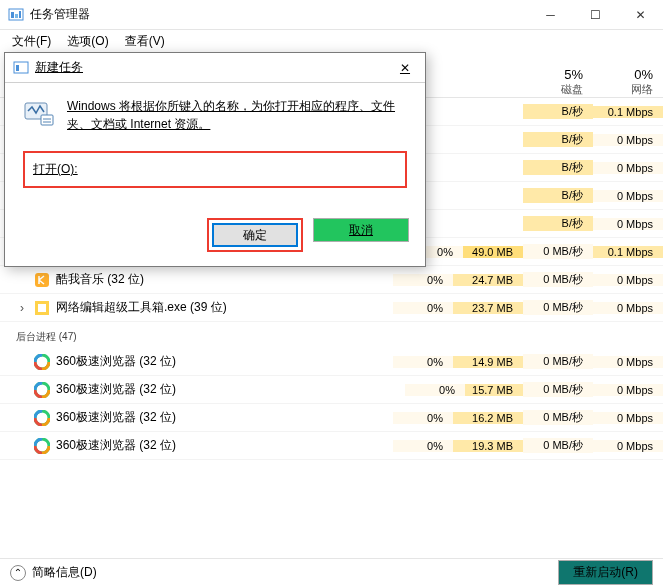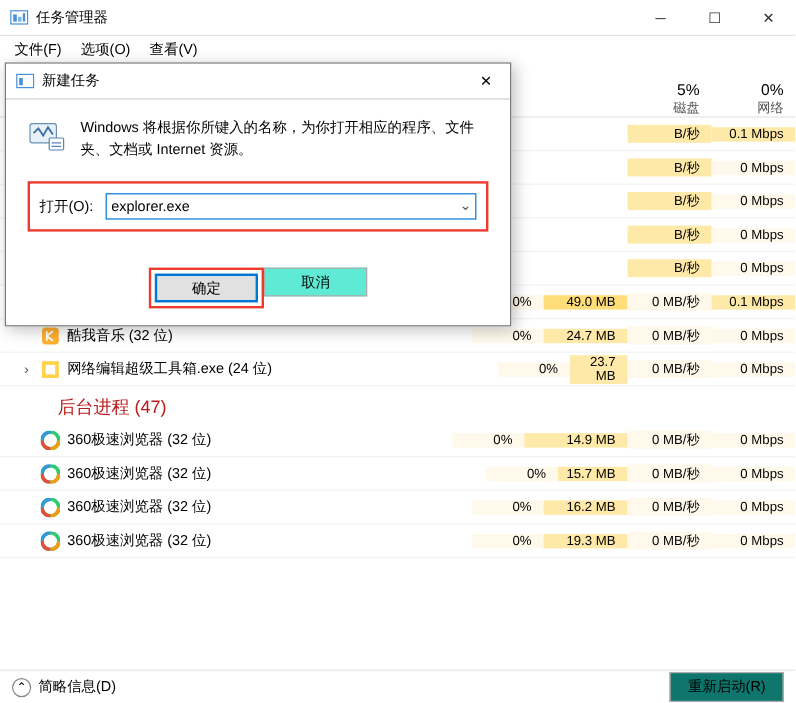--- a/index.html
+++ b/index.html
@@ -21,42 +21,42 @@
 .ch-lbl { font-size: 11px; color: #555; }
 
 .row { display: flex; height: 28px; align-items: center; border-bottom: 1px solid #f3f3f3; }
 .row .c-name { flex: 1; display: flex; align-items: center; gap: 6px; padding-left: 16px; }
 .row .c-name .exp { width: 12px; color: #555; text-align: center; }
 .row .c-name .ico { width: 16px; height: 16px; display: inline-flex; align-items: center; justify-content: center; }
 .row .cell { width: 70px; text-align: right; padding-right: 10px; font-size: 11px; }
 .tint-none { background: #fff9ec; }
 .tint-light { background: #ffe9a8; }
 .tint-med { background: #ffde7a; }
-.grp-header { padding: 8px 16px 4px; color: #b91c1c; font-size: 15px; margin-left: 32px; }
+.grp-header { padding: 8px 16px 4px; color: #404040; font-size: 10px; }
 
 .statusbar { position: absolute; bottom: 0; left: 0; right: 0; height: 28px; border-top: 1px solid #e5e5e5; display: flex; align-items: center; padding: 0 10px; gap: 6px; background: #fff; }
 .statusbar .sp { flex: 1; }
 .btn-restart { border: 1px solid #adadad; background: #0f766e; padding: 3px 14px; }
 
-.dialog { position: absolute; left: 4px; top: 52px; width: 422px; background: #fff; border: 1px solid #7a7a7a; box-shadow: 3px 3px 12px rgba(0,0,0,0.25); }
+.dialog { position: absolute; left: 4px; top: 52px; width: 422px; background: #fff; border: 1px solid #7a7a7a; box-shadow: 3px 3px 12px rgba(0,0,0,0.25); text-decoration: underline; }
 .dlg-titlebar { height: 30px; display: flex; align-items: center; padding: 0 0 0 8px; border-bottom: 1px solid #d0d0d0; }
 .dlg-titlebar-icon { width: 16px; height: 16px; margin-right: 6px; }
 .dlg-close { width: 40px; height: 30px; display: flex; align-items: center; justify-content: center; }
 .dlg-body { padding: 14px 18px; }
 .dlg-msg { display: flex; gap: 12px; margin-bottom: 18px; }
 .dlg-run-icon { width: 32px; height: 32px; flex-shrink: 0; }
 .dlg-input-row { display: flex; align-items: center; gap: 10px; border: 2px solid #ed3b2f; padding: 8px; margin-bottom: 2px; }
 .dlg-open-label { white-space: nowrap; }
 .dlg-combo { flex: 1; position: relative; }
 .dlg-combo input { width: 100%; height: 22px; border: 1px solid #0078d7; padding: 0 22px 0 4px; font-size: 12px; outline: none; }
 .dlg-combo .chev { position: absolute; right: 4px; top: 3px; pointer-events: none; color: #555; }
 .dlg-chk-row { border: 2px solid #ed3b2f; border-top: none; padding: 4px 8px 8px 48px; display: flex; align-items: center; gap: 4px; margin-top: -2px; }
 .dlg-chk-row input { width: 13px; height: 13px; }
-.dlg-buttons { display: flex; justify-content: center; padding: 14px 16px; }
-.dlg-btn { width: 86px; height: 24px; border: 1px solid #adadad; background: #5eead4; }
+.dlg-buttons { display: flex; gap: 10px; justify-content: flex-end; padding: 14px 16px; }
+.dlg-btn { width: 96px; height: 24px; border: 1px solid #adadad; background: #22c55e; }
 .dlg-btn.primary-wrap { border: 2px solid #ed3b2f; padding: 3px; width: auto; height: auto; background: none; }
 .dlg-btn.primary { border: 2px solid #0078d7; background: #e1e1e1; width: 86px; height: 24px; }
 @keyframes blink { 50% { opacity:0; } }
 </style>
 </head>
 <body>
 
 <div class="titlebar">
   <span class="titlebar-icon">
     <svg viewBox="0 0 16 16">
@@ -151,21 +151,21 @@
           <span class="exp">›</span>
           <span class="ico">
             <svg viewBox="0 0 16 16">
               <circle cx="8" cy="8" r="7" fill="#2e9cff"></circle>
               <path d="M5 6 l6 2 -3 3 z" fill="#fff"></path>
             </svg>
           </span>
           <span>钉钉 (32 位)</span>
         </div>
         <div class="cell tint-none" style="width:60px">0%</div>
-        <div class="cell tint-med" style="width:70px">49.0 MB</div>
+        <div class="cell tint-med" style="width:60px">49.0 MB</div>
         <div class="cell tint-none">0 MB/秒</div>
         <div class="cell tint-light">0.1 Mbps</div>
       </div>
       <div class="row">
         <div class="c-name">
           <span class="exp"></span>
           <span class="ico">
             <svg viewBox="0 0 16 16">
               <rect x="1" y="1" width="14" height="14" rx="3" fill="#ffb02e"></rect>
               <path d="M5 4 v8 M5 8 l5 -4 M5 8 l5 4" stroke="#fff" stroke-width="1.5" fill="none"></path>
@@ -180,45 +180,45 @@
       </div>
       <div class="row">
         <div class="c-name">
           <span class="exp">›</span>
           <span class="ico">
             <svg viewBox="0 0 16 16">
               <rect x="1" y="1" width="14" height="14" fill="#ffd24a"></rect>
               <rect x="4" y="4" width="8" height="8" fill="#fff"></rect>
             </svg>
           </span>
-          <span>网络编辑超级工具箱.exe (24 位)</span>
-        </div>
-        <div class="cell tint-none" style="width:60px">0%</div>
-        <div class="cell tint-light" style="width:48px">23.7 MB</div>
+          <span>网络编辑超级工具箱.exe (39 位)</span>
+        </div>
+        <div class="cell tint-none" style="width:60px">0%</div>
+        <div class="cell tint-light" style="width:70px">23.7 MB</div>
         <div class="cell tint-none">0 MB/秒</div>
         <div class="cell tint-none">0 Mbps</div>
       </div>
     </div>
   <div class="grp-header">后台进程 (47)</div>
   <div id="bg-rows-container">
       <div class="row">
         <div class="c-name">
           <span class="exp"></span>
           <span class="ico">
             <svg viewBox="0 0 16 16">
               <circle cx="8" cy="8" r="7" fill="none" stroke="#2ecc71" stroke-width="3"></circle>
               <circle cx="8" cy="8" r="7" fill="none" stroke="#f39c12" stroke-width="3" stroke-dasharray="11 33"></circle>
               <circle cx="8" cy="8" r="7" fill="none" stroke="#e74c3c" stroke-width="3" stroke-dasharray="11 33" stroke-dashoffset="-11"></circle>
               <circle cx="8" cy="8" r="7" fill="none" stroke="#3498db" stroke-width="3" stroke-dasharray="11 33" stroke-dashoffset="-22"></circle>
             </svg>
           </span>
           <span>360极速浏览器 (32 位)</span>
         </div>
         <div class="cell tint-none" style="width:60px">0%</div>
-        <div class="cell tint-light" style="width:86px">14.9 MB</div>
+        <div class="cell tint-light" style="width:70px">14.9 MB</div>
         <div class="cell tint-none">0 MB/秒</div>
         <div class="cell tint-none">0 Mbps</div>
       </div>
       <div class="row">
         <div class="c-name">
           <span class="exp"></span>
           <span class="ico">
             <svg viewBox="0 0 16 16">
               <circle cx="8" cy="8" r="7" fill="none" stroke="#2ecc71" stroke-width="3"></circle>
               <circle cx="8" cy="8" r="7" fill="none" stroke="#f39c12" stroke-width="3" stroke-dasharray="11 33"></circle>
@@ -298,24 +298,20 @@
             <rect x="2" y="6" width="22" height="16" rx="2" fill="#e8f0f8" stroke="#6a8fb5"></rect>
             <polyline points="5,14 9,10 13,16 17,9 21,15" fill="none" stroke="#3a6fa5" stroke-width="1.5"></polyline>
             <rect x="18" y="18" width="12" height="10" rx="1" fill="#fff" stroke="#5585b5"></rect>
             <path d="M20 22 h8 M20 25 h8" stroke="#5585b5"></path>
           </svg>
       </span>
       <span style="line-height:1.5">Windows 将根据你所键入的名称，为你打开相应的程序、文件夹、文档或 Internet 资源。</span>
     </div>
     <div class="dlg-input-row">
       <span class="dlg-open-label">打开(O):</span>
-      <div class="dlg-combo">
-        <input type="text" value="explorer.exe" style="">
-        <span class="chev">⌄</span>
-      </div>
     </div>
   </div>
   <div class="dlg-buttons">
     <span class="dlg-btn primary-wrap">
       <button class="dlg-btn primary">确定</button>
     </span>
     <button class="dlg-btn">取消</button>
   </div>
 </div>
 

